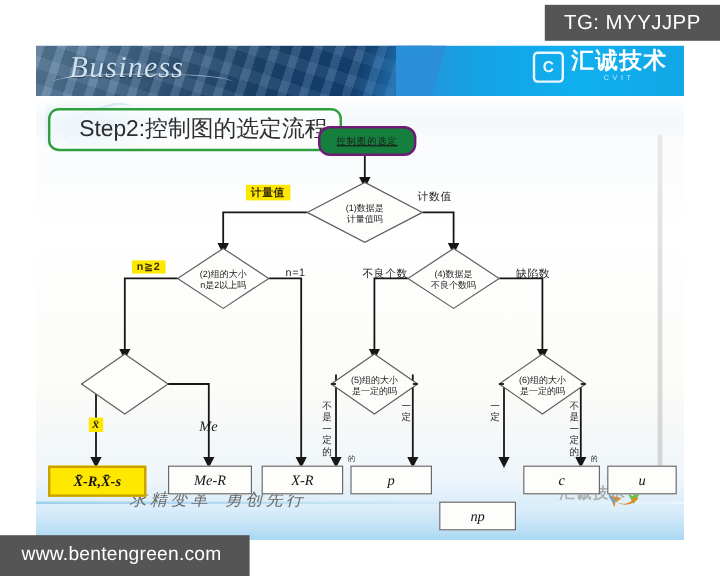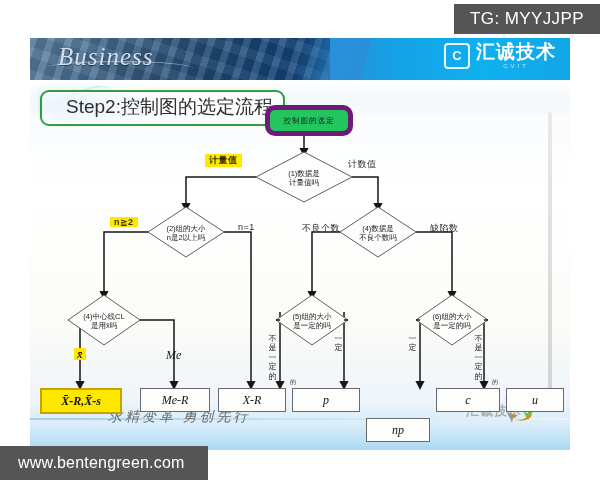--- a/index.html
+++ b/index.html
@@ -96,21 +96,21 @@
   .bottom-band{
     position:absolute;left:0;bottom:0;width:540px;height:46px;
     background:linear-gradient(180deg,rgba(205,230,246,0) 0%,#dceefa 42%,#bfe2f6 78%,#a9d7f2 100%);
   }
   .bottom-rule{
     position:absolute;left:0;bottom:30px;width:540px;height:2px;
     background:linear-gradient(90deg,#9fcfe9 0%,#cfe8f7 60%,#eaf5fc 100%);
   }
   .slogan{
     position:absolute;left:78px;bottom:24px;
-    font-family:Liberation Serif, serif;font-style:italic;
+    font-family:Liberation Mono, monospace;font-style:italic;
     font-size:14px;color:#6a6a6a;letter-spacing:3px;white-space:nowrap;
   }
   .wm-logo{
     position:absolute;right:22px;bottom:24px;width:86px;height:32px;
   }
   .wm-text{
     position:absolute;left:4px;top:8px;font-size:13px;color:#9a9a9a;
     letter-spacing:1px;white-space:nowrap;font-weight:bold;opacity:.75;
   }
 
@@ -137,23 +137,24 @@
     line-height:1.18;letter-spacing:0;
   }
   .termbox{
     position:absolute;border:1px solid #6b6b6b;background:#fdfdfb;
     display:flex;align-items:center;justify-content:center;
     font-family:"Liberation Serif","DejaVu Serif",serif;font-style:italic;
     font-size:12px;color:#141414;
   }
   .termbox.hl{background:#ffe800;border:2px solid #caa200;font-weight:bold;}
   .start-node{
-    position:absolute;border:5px solid #701a75;border-radius:10px;background:#22c55e;
+    position:absolute;border:2px solid #701a75;border-radius:10px;background:#15803d;
     display:flex;align-items:center;justify-content:center;font-size:7.5px;color:#1a1a1a;
     letter-spacing:1px;
+    text-decoration:underline;
   }
   .me-lbl{
     position:absolute;font-family:"Liberation Serif","DejaVu Serif",serif;font-style:italic;
     font-size:12px;color:#1a1a1a;
   }
   .xbar-hl{
     position:absolute;background:#ffe800;padding:0 3px;
     font-family:"Liberation Serif","DejaVu Serif",serif;font-style:italic;
     font-size:11px;color:#2a2200;font-weight:bold;
   }
@@ -270,23 +271,20 @@
 
     <div class="lbl lbl-cn" style="left:272px;top:170px;width:64px;">
       <span>(1)数据是</span><br><span>计量值吗</span>
     </div>
     <div class="lbl lbl-cn" style="left:152px;top:225px;width:68px;">
       <span>(2)组的大小</span><br><span>n是2以上吗</span>
     </div>
     <div class="lbl lbl-cn" style="left:344px;top:225px;width:68px;">
       <span>(4)数据是</span><br><span>不良个数吗</span>
     </div>
-    <div class="lbl lbl-cn" style="left:70px;top:313px;width:68px;">
-      <span>(4)中心线CL</span><br><span>是用x̄吗</span>
-    </div>
     <div class="lbl lbl-cn" style="left:278px;top:313px;width:68px;">
       <span>(5)组的大小</span><br><span>是一定的吗</span>
     </div>
     <div class="lbl lbl-cn" style="left:418px;top:313px;width:68px;">
       <span>(6)组的大小</span><br><span>是一定的吗</span>
     </div>
 
     <div class="branch branch-hl" style="left:205px;top:154px;">计量值</div>
     <div class="branch" style="left:348px;top:158px;">计数值</div>
     <div class="branch branch-hl" style="left:110px;top:217px;">n≧2</div>

